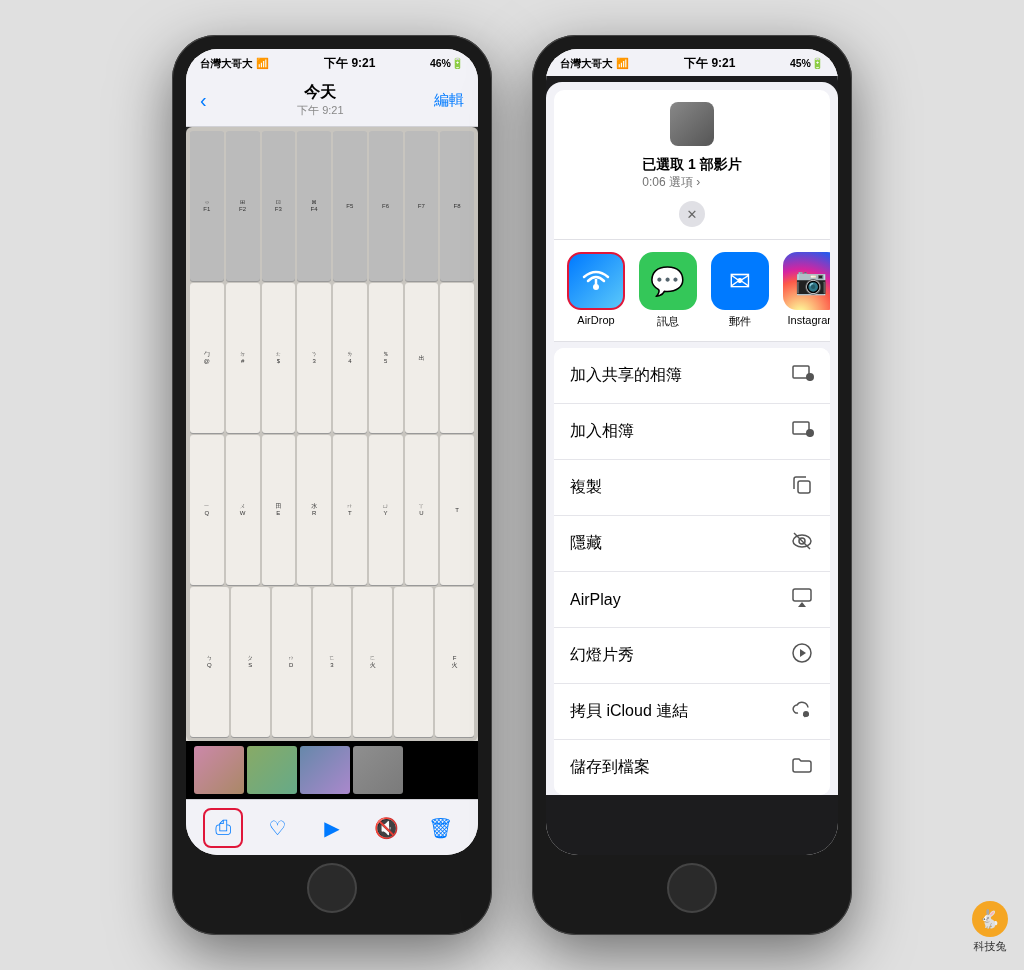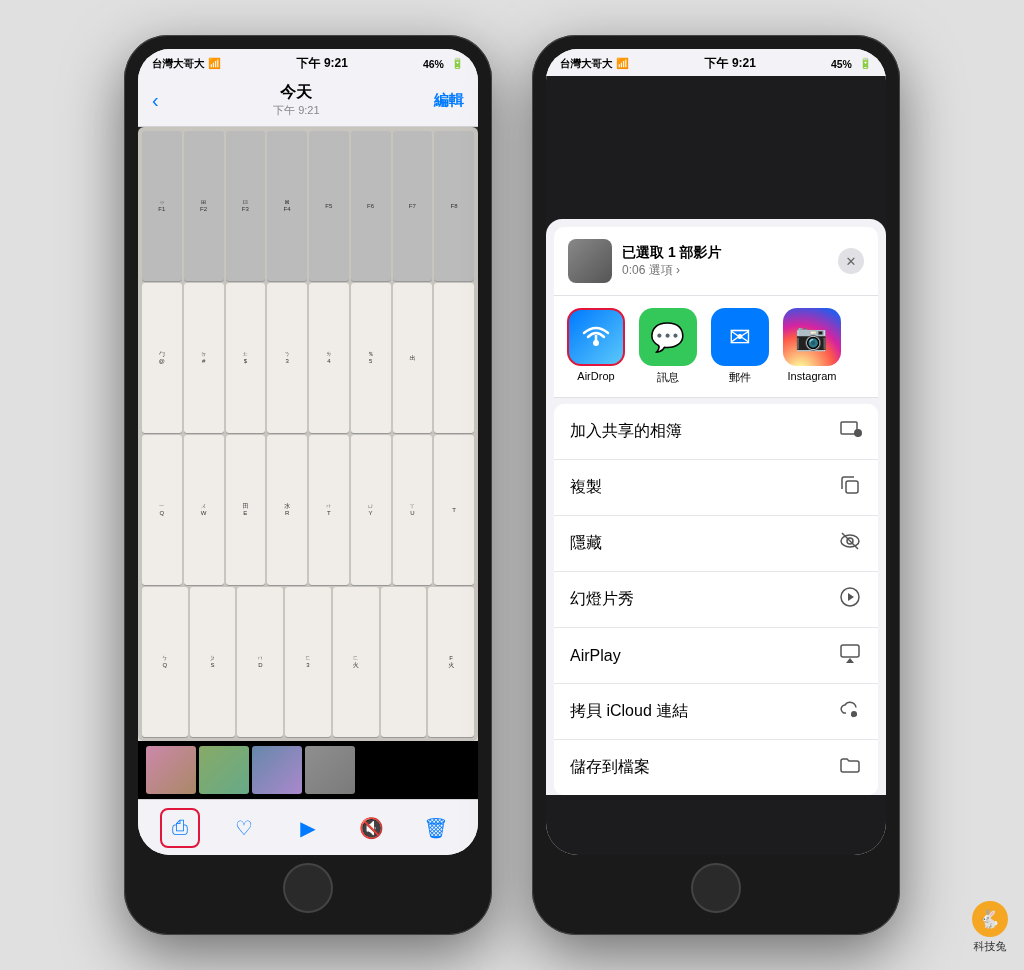--- a/index.html
+++ b/index.html
@@ -18,21 +18,21 @@
       align-items: center;
       justify-content: center;
       width: 100%;
       height: 100%;
       background: #e0e0e0;
       padding: 30px;
     }
 
     
     .phone {
-      width: 368px;
+      width: 320px;
       height: 900px;
       background: #1a1a1a;
       border-radius: 44px;
       padding: 14px;
       position: relative;
       box-shadow: 0 20px 60px rgba(0,0,0,0.5), inset 0 0 0 1px #444;
       display: flex;
       flex-direction: column;
     }
     .phone-inner {
@@ -51,21 +51,21 @@
       justify-content: space-between;
       align-items: center;
       padding: 6px 14px 4px;
       background: #f2f2f7;
       font-size: 11px;
       font-weight: 600;
       color: #000;
       flex-shrink: 0;
     }
     .status-left { display: flex; align-items: center; gap: 4px; font-size: 10.5px; }
-    .status-right { display: flex; align-items: center; gap: 7px; font-size: 10.5px; }
+    .status-right { display: flex; align-items: flex-start; gap: 0; font-size: 10.5px; }
 
     
     .nav-bar {
       display: flex;
       justify-content: space-between;
       align-items: center;
       padding: 6px 14px 8px;
       background: #f2f2f7;
       border-bottom: 1px solid #d1d1d6;
       flex-shrink: 0;
@@ -73,21 +73,21 @@
     .nav-back {
       color: #007AFF;
       font-size: 16px;
       display: flex;
       align-items: center;
       gap: 2px;
     }
     .nav-title-block { text-align: center; }
     .nav-title { font-size: 16px; font-weight: 600; color: #000; }
     .nav-subtitle { font-size: 11px; color: #888; }
-    .nav-right { color: #007AFF; font-size: 15px; font-weight: 700; }
+    .nav-right { color: #007AFF; font-size: 15px; font-weight: 400; }
 
     
     .photo-view {
       flex: 1;
       background: #1a1a1a;
       position: relative;
       overflow: hidden;
     }
     .photo-keyboard {
       width: 100%;
@@ -194,20 +194,21 @@
     
     .share-header {
       background: #fff;
       padding: 12px 14px;
       display: flex;
       align-items: center;
       gap: 10px;
       border-bottom: 1px solid #e0e0e5;
       margin: 8px 8px 0;
       border-radius: 10px 10px 0 0;
+      flex-direction: column;
     }
     .share-thumb {
       width: 44px;
       height: 44px;
       background: #888;
       border-radius: 8px;
       flex-shrink: 0;
     }
     .share-info { flex: 1; }
     .share-title { font-size: 14px; font-weight: 600; color: #000; }
@@ -582,53 +583,63 @@
             <span class="share-menu-label">加入共享的相簿</span>
             <span class="share-menu-icon">
               <svg width="24" height="24" viewBox="0 0 24 24" fill="none" stroke="#555" stroke-width="1.5">
                 <rect x="3" y="5" width="16" height="12" rx="1"></rect>
                 <circle cx="20" cy="16" r="4" fill="#555" stroke="none"></circle>
                 <text x="20" y="19.5" text-anchor="middle" font-size="7" fill="white">+</text>
               </svg>
             </span>
           </div>
           <div class="share-menu-item">
+            <span class="share-menu-label">加入相簿</span>
+            <span class="share-menu-icon">
+              <svg width="24" height="24" viewBox="0 0 24 24" fill="none" stroke="#555" stroke-width="1.5">
+                <rect x="3" y="5" width="16" height="12" rx="1"></rect>
+                <circle cx="20" cy="16" r="4" fill="#555" stroke="none"></circle>
+                <text x="20" y="19.5" text-anchor="middle" font-size="7" fill="white">+</text>
+              </svg>
+            </span>
+          </div>
+          <div class="share-menu-item">
             <span class="share-menu-label">複製</span>
             <span class="share-menu-icon">
               <svg width="24" height="24" viewBox="0 0 24 24" fill="none" stroke="#555" stroke-width="1.5">
                 <rect x="8" y="8" width="12" height="12" rx="2"></rect>
                 <path d="M4 16V6a2 2 0 0 1 2-2h10"></path>
               </svg>
             </span>
           </div>
           <div class="share-menu-item">
             <span class="share-menu-label">隱藏</span>
             <span class="share-menu-icon">
               <svg width="24" height="24" viewBox="0 0 24 24" fill="none" stroke="#555" stroke-width="1.5">
                 <ellipse cx="12" cy="12" rx="9" ry="6"></ellipse>
                 <circle cx="12" cy="12" r="3"></circle>
                 <line x1="4" y1="4" x2="20" y2="20"></line>
               </svg>
             </span>
           </div>
           <div class="share-menu-item">
+            <span class="share-menu-label">AirPlay</span>
+            <span class="share-menu-icon">
+              <svg width="24" height="24" viewBox="0 0 24 24" fill="none" stroke="#555" stroke-width="1.5">
+                <rect x="3" y="4" width="18" height="12" rx="2"></rect>
+                <polygon points="12,17 8,22 16,22" fill="#555" stroke="none"></polygon>
+              </svg>
+            </span>
+          </div>
+          <div class="share-menu-item">
             <span class="share-menu-label">幻燈片秀</span>
             <span class="share-menu-icon">
               <svg width="24" height="24" viewBox="0 0 24 24" fill="none" stroke="#555" stroke-width="1.5">
                 <circle cx="12" cy="12" r="9"></circle>
                 <polygon points="10,8 16,12 10,16" fill="#555" stroke="none"></polygon>
-              </svg>
-            </span>
-          </div>
-          <div class="share-menu-item">
-            <span class="share-menu-label">AirPlay</span>
-            <span class="share-menu-icon">
-              <svg width="24" height="24" viewBox="0 0 24 24" fill="none" stroke="#555" stroke-width="1.5">
-                <rect x="3" y="4" width="18" height="12" rx="2"></rect>
-                <polygon points="12,17 8,22 16,22" fill="#555" stroke="none"></polygon>
               </svg>
             </span>
           </div>
           <div class="share-menu-item">
             <span class="share-menu-label">拷貝 iCloud 連結</span>
             <span class="share-menu-icon">
               <svg width="24" height="24" viewBox="0 0 24 24" fill="none" stroke="#555" stroke-width="1.5">
                 <path d="M18 10.5A6 6 0 0 0 7 8a4 4 0 1 0 1 7.9"></path>
                 <circle cx="16" cy="17" r="3" fill="#555" stroke="none"></circle>
                 <text x="16" y="19.5" text-anchor="middle" font-size="6" fill="white">↩</text>

